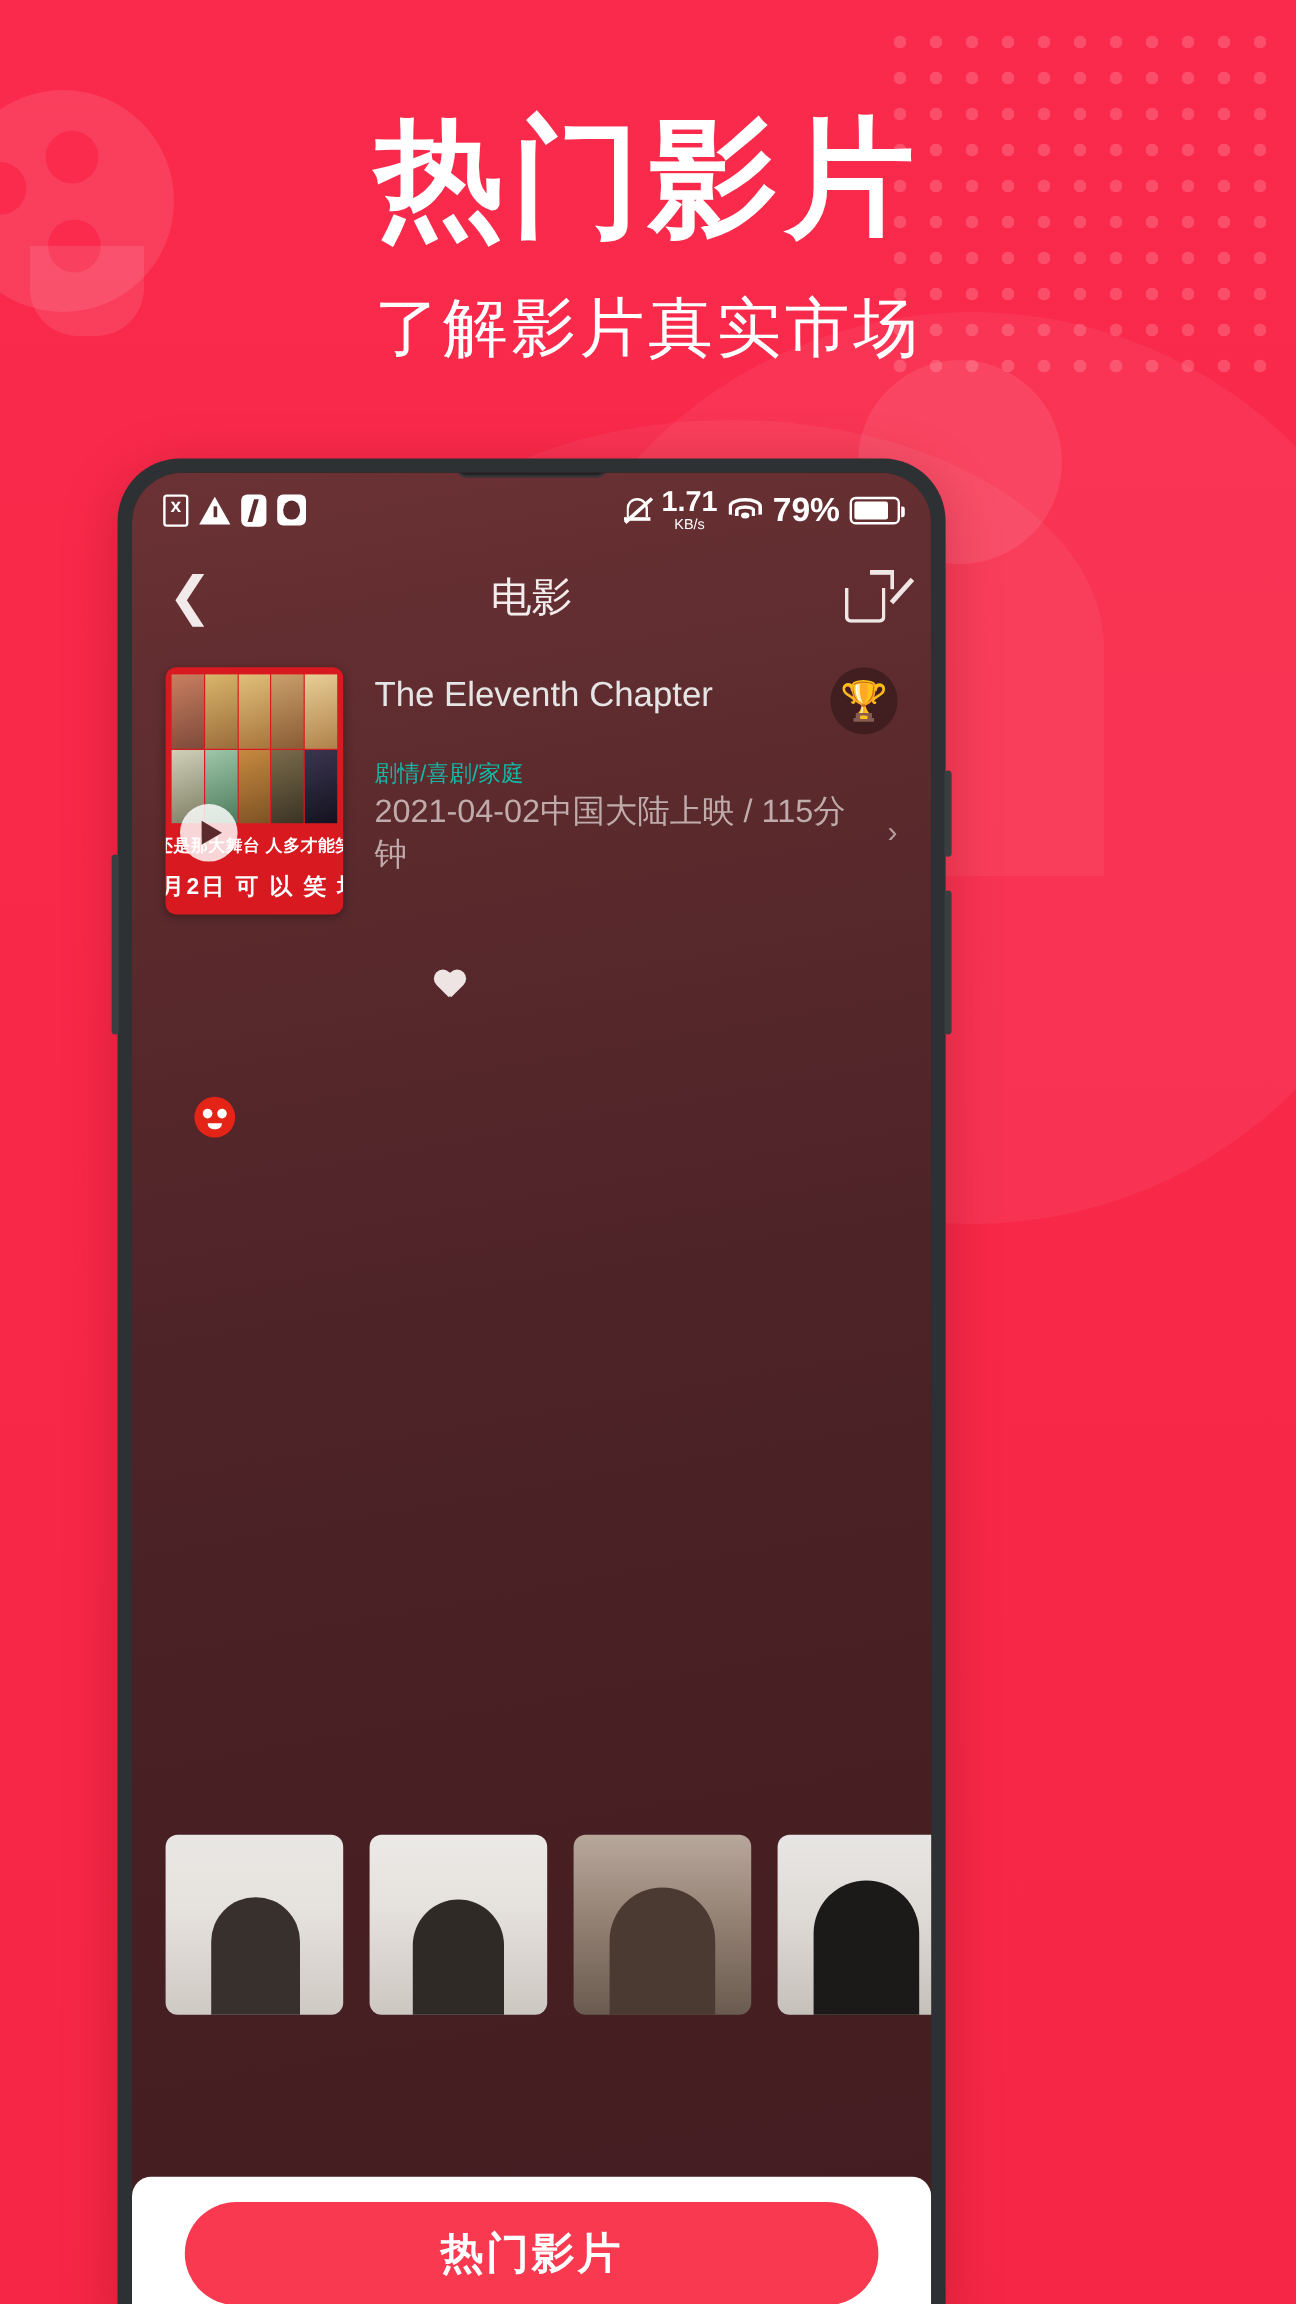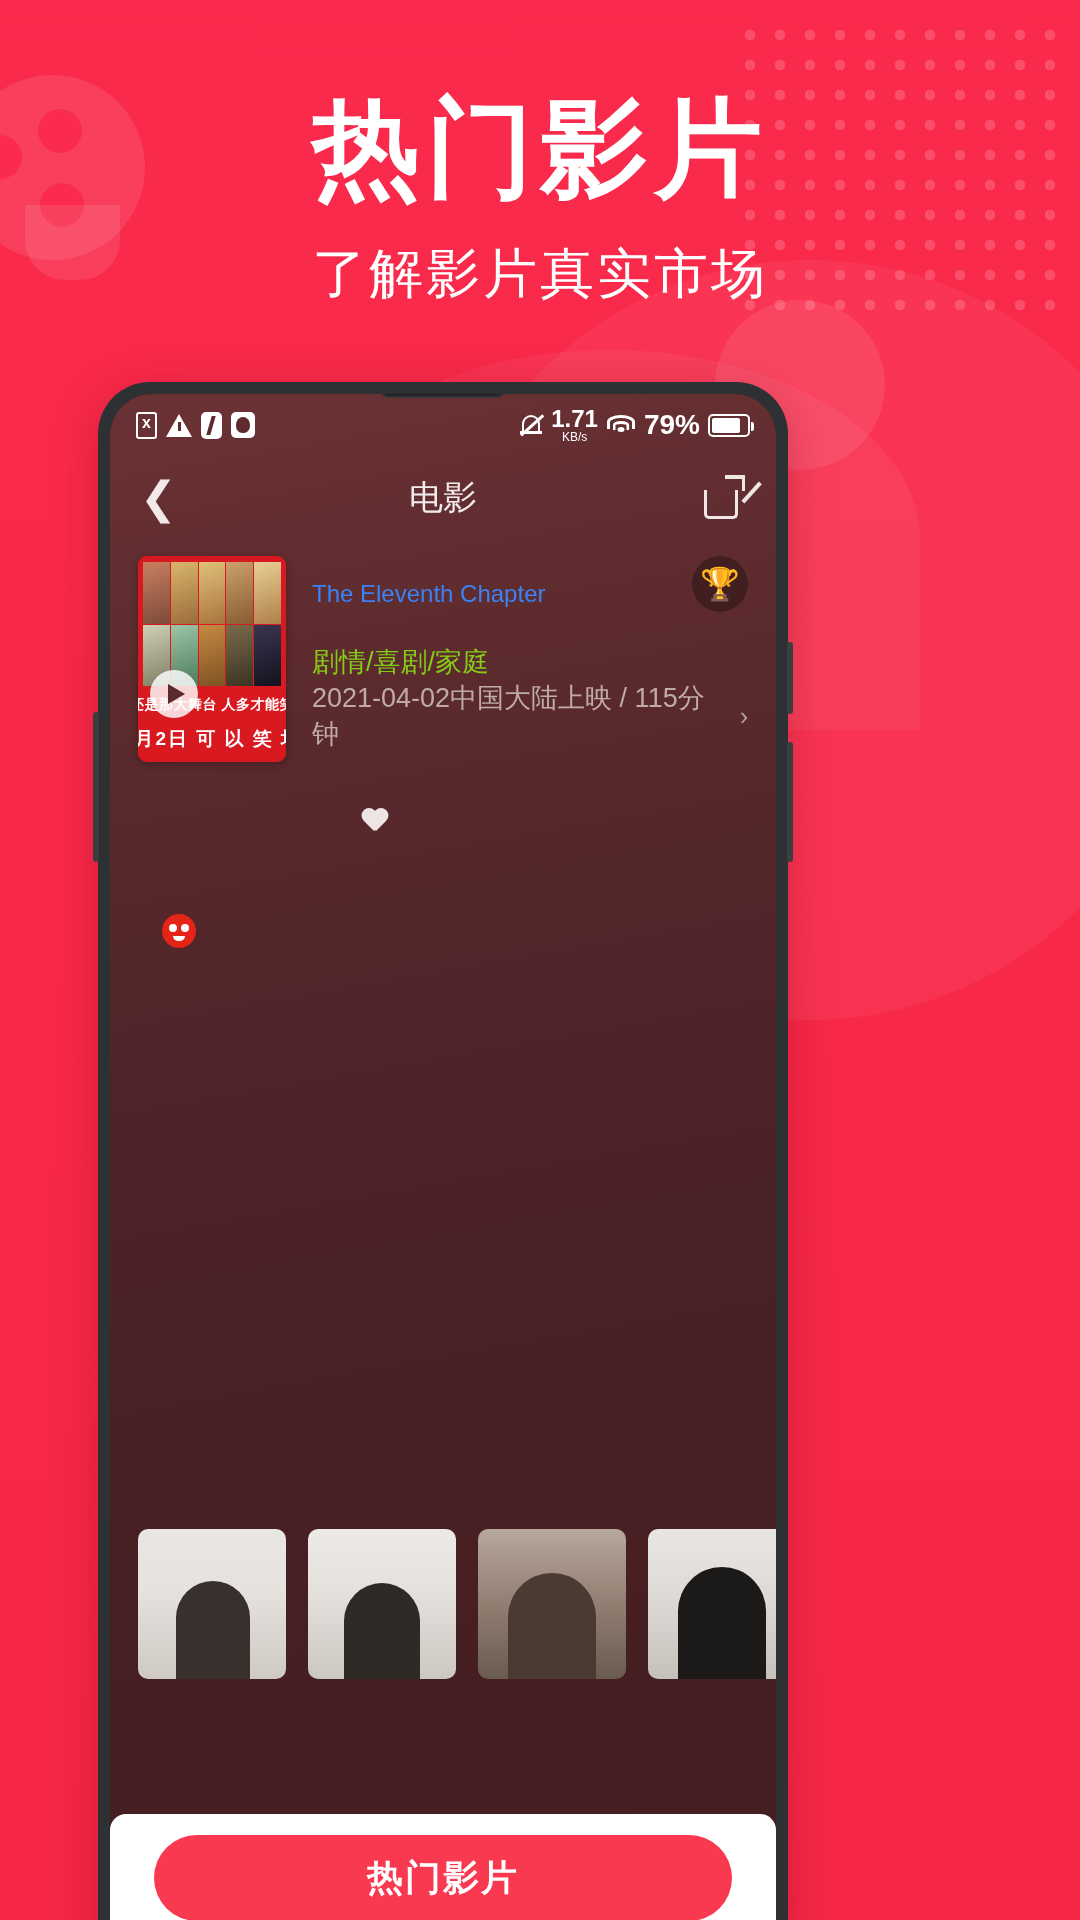--- a/index.html
+++ b/index.html
@@ -181,22 +181,22 @@
     display:flex; align-items:center; justify-content:center;
   }
   .poster .play::after{
     content:""; width:0;height:0;
     border-left:17px solid #5a2a2c; border-top:10px solid transparent; border-bottom:10px solid transparent;
     margin-left:5px;
   }
 
   .m-info{ flex:1; padding-left:26px; padding-top:4px; min-width:0;}
   .m-title{ color:#ffffff; font-size:45px; font-weight:bold; letter-spacing:1px;}
-  .m-en{ color:#3b82f6; font-size:24px; margin-top:20px;}
-  .m-genre{ color:#84cc16; font-size:27px; margin-top:36px;}
+  .m-en{ color:#e5e5e5; font-size:29px; margin-top:3px;}
+  .m-genre{ color:#14b8a6; font-size:19px; margin-top:36px;}
   .m-date{ color:#c0abab; font-size:27px; display:flex; align-items:center;}
   .m-date .chev{ margin-left:12px; font-size:25px; color:#b49f9f;}
   .trophy{
     position:absolute; right:28px; top:16px;
     width:56px; height:56px; border-radius:50%;
     background:rgba(0,0,0,0.30);
     display:flex; align-items:center; justify-content:center;
     font-size:32px;
   }
 

